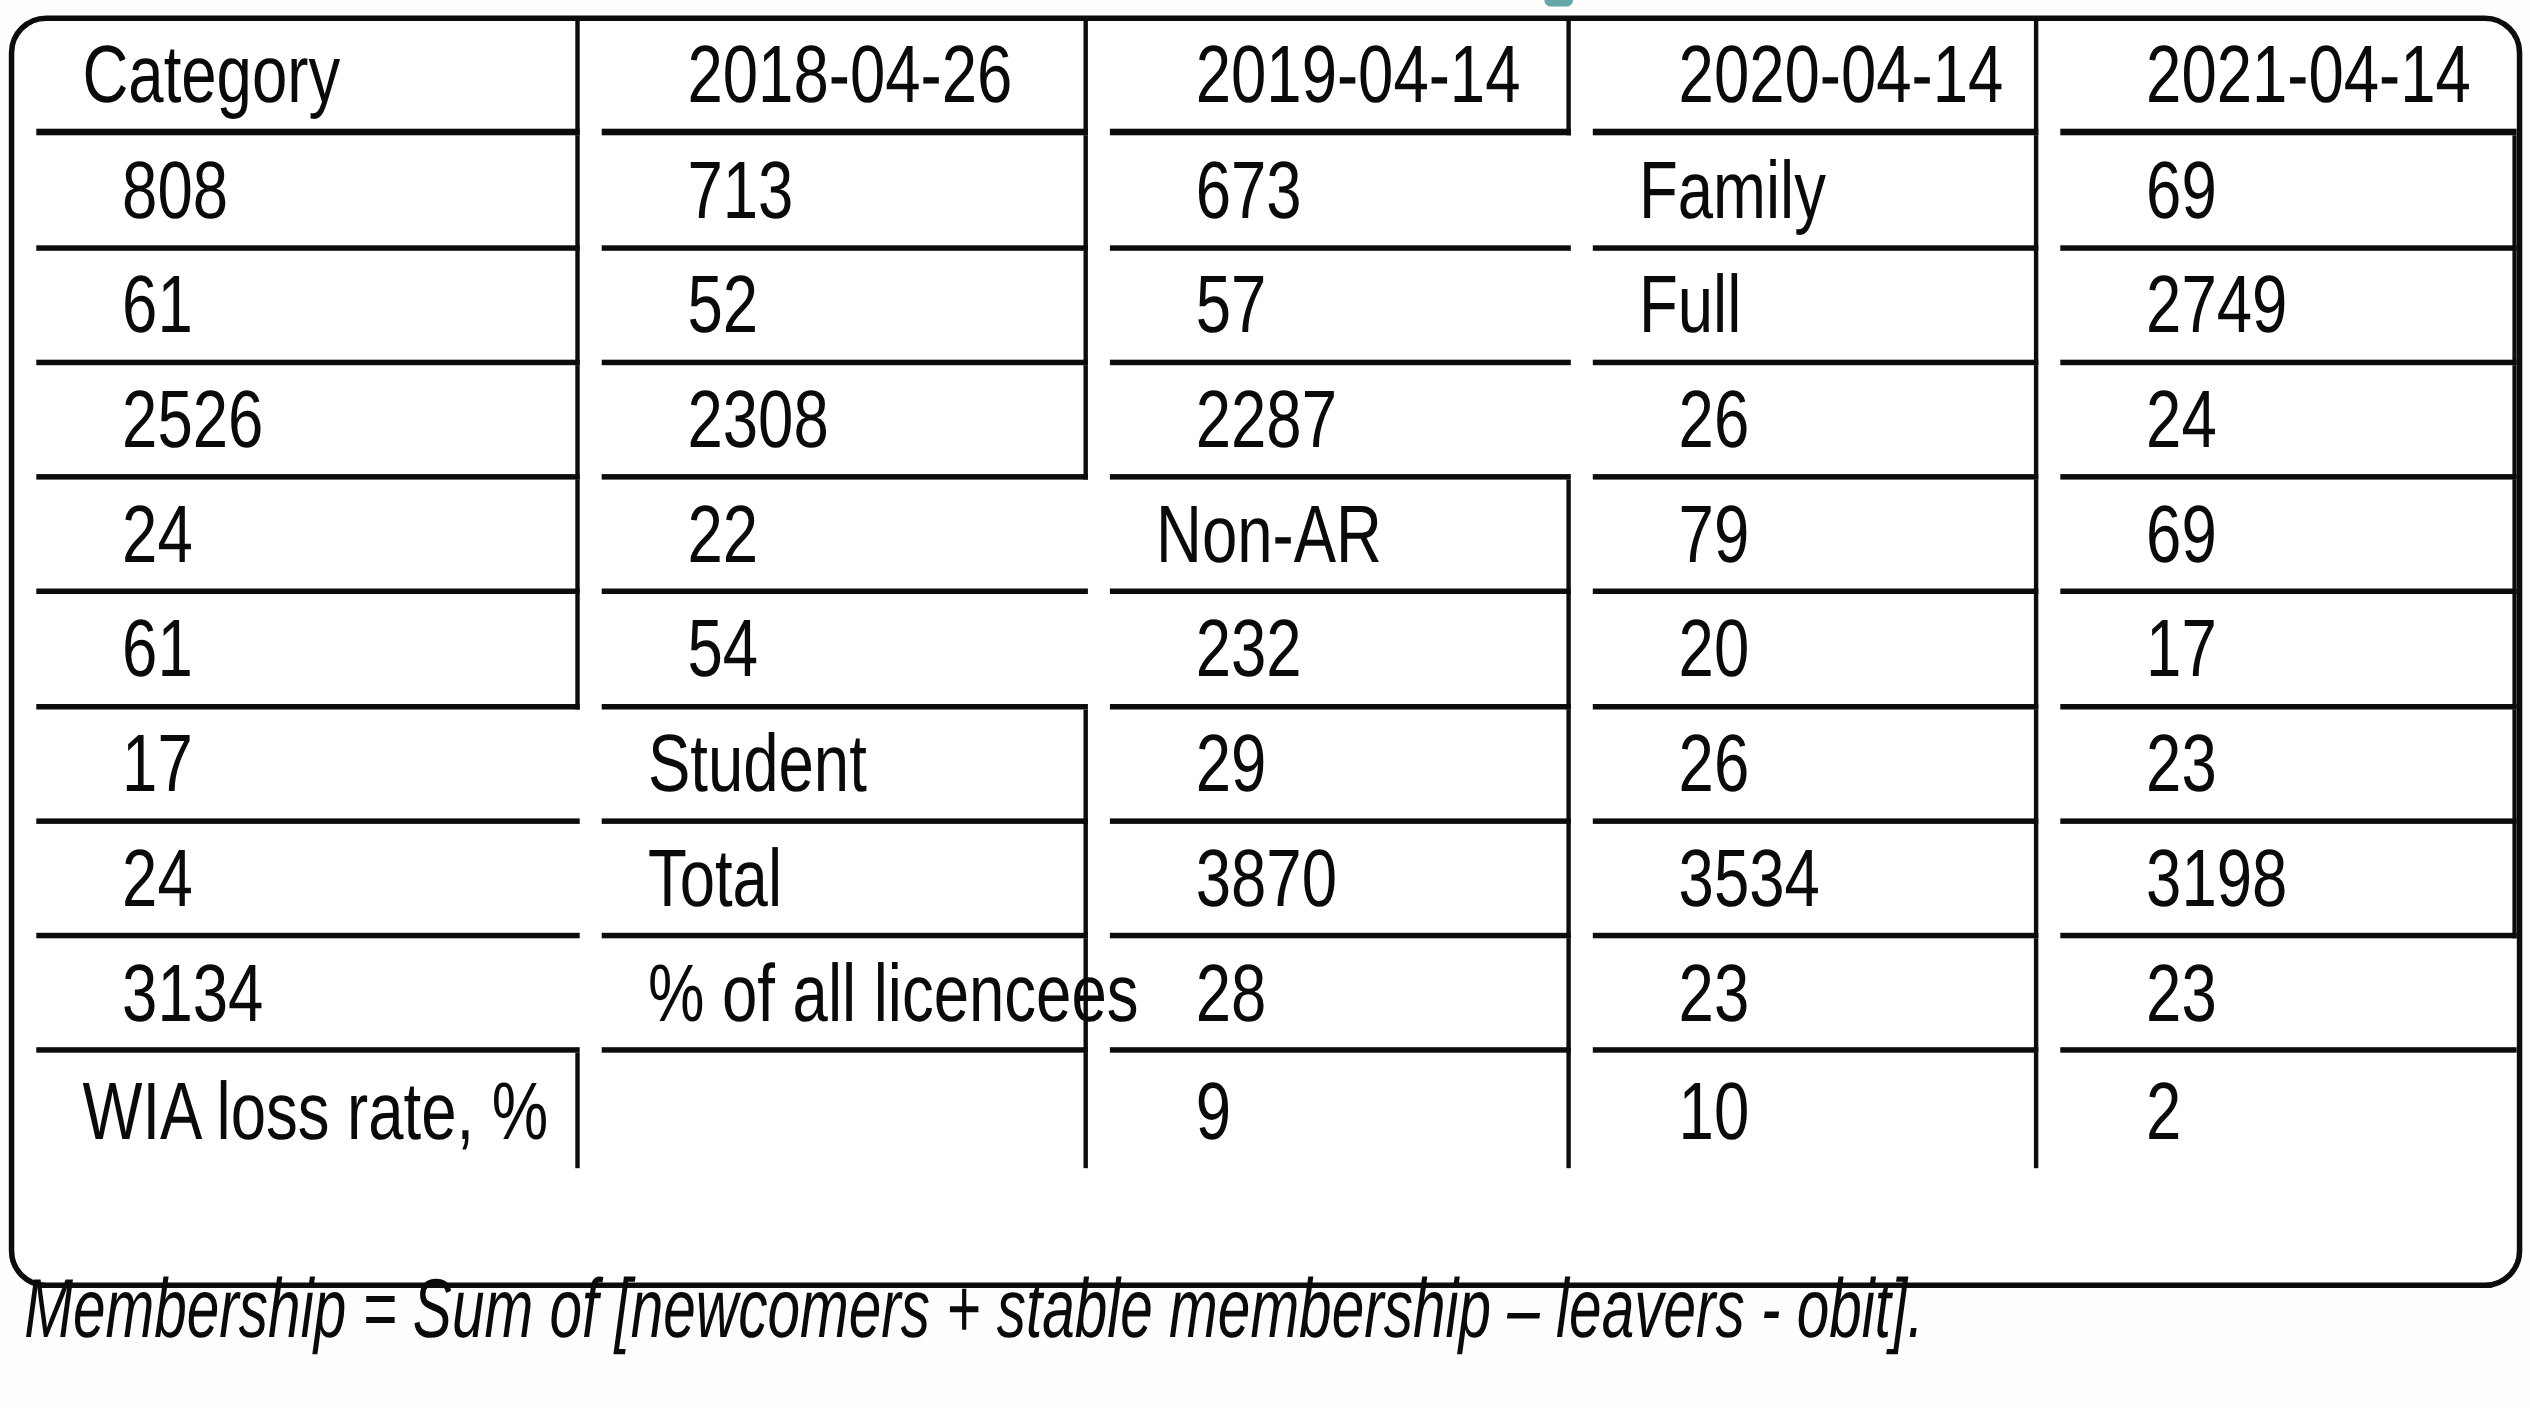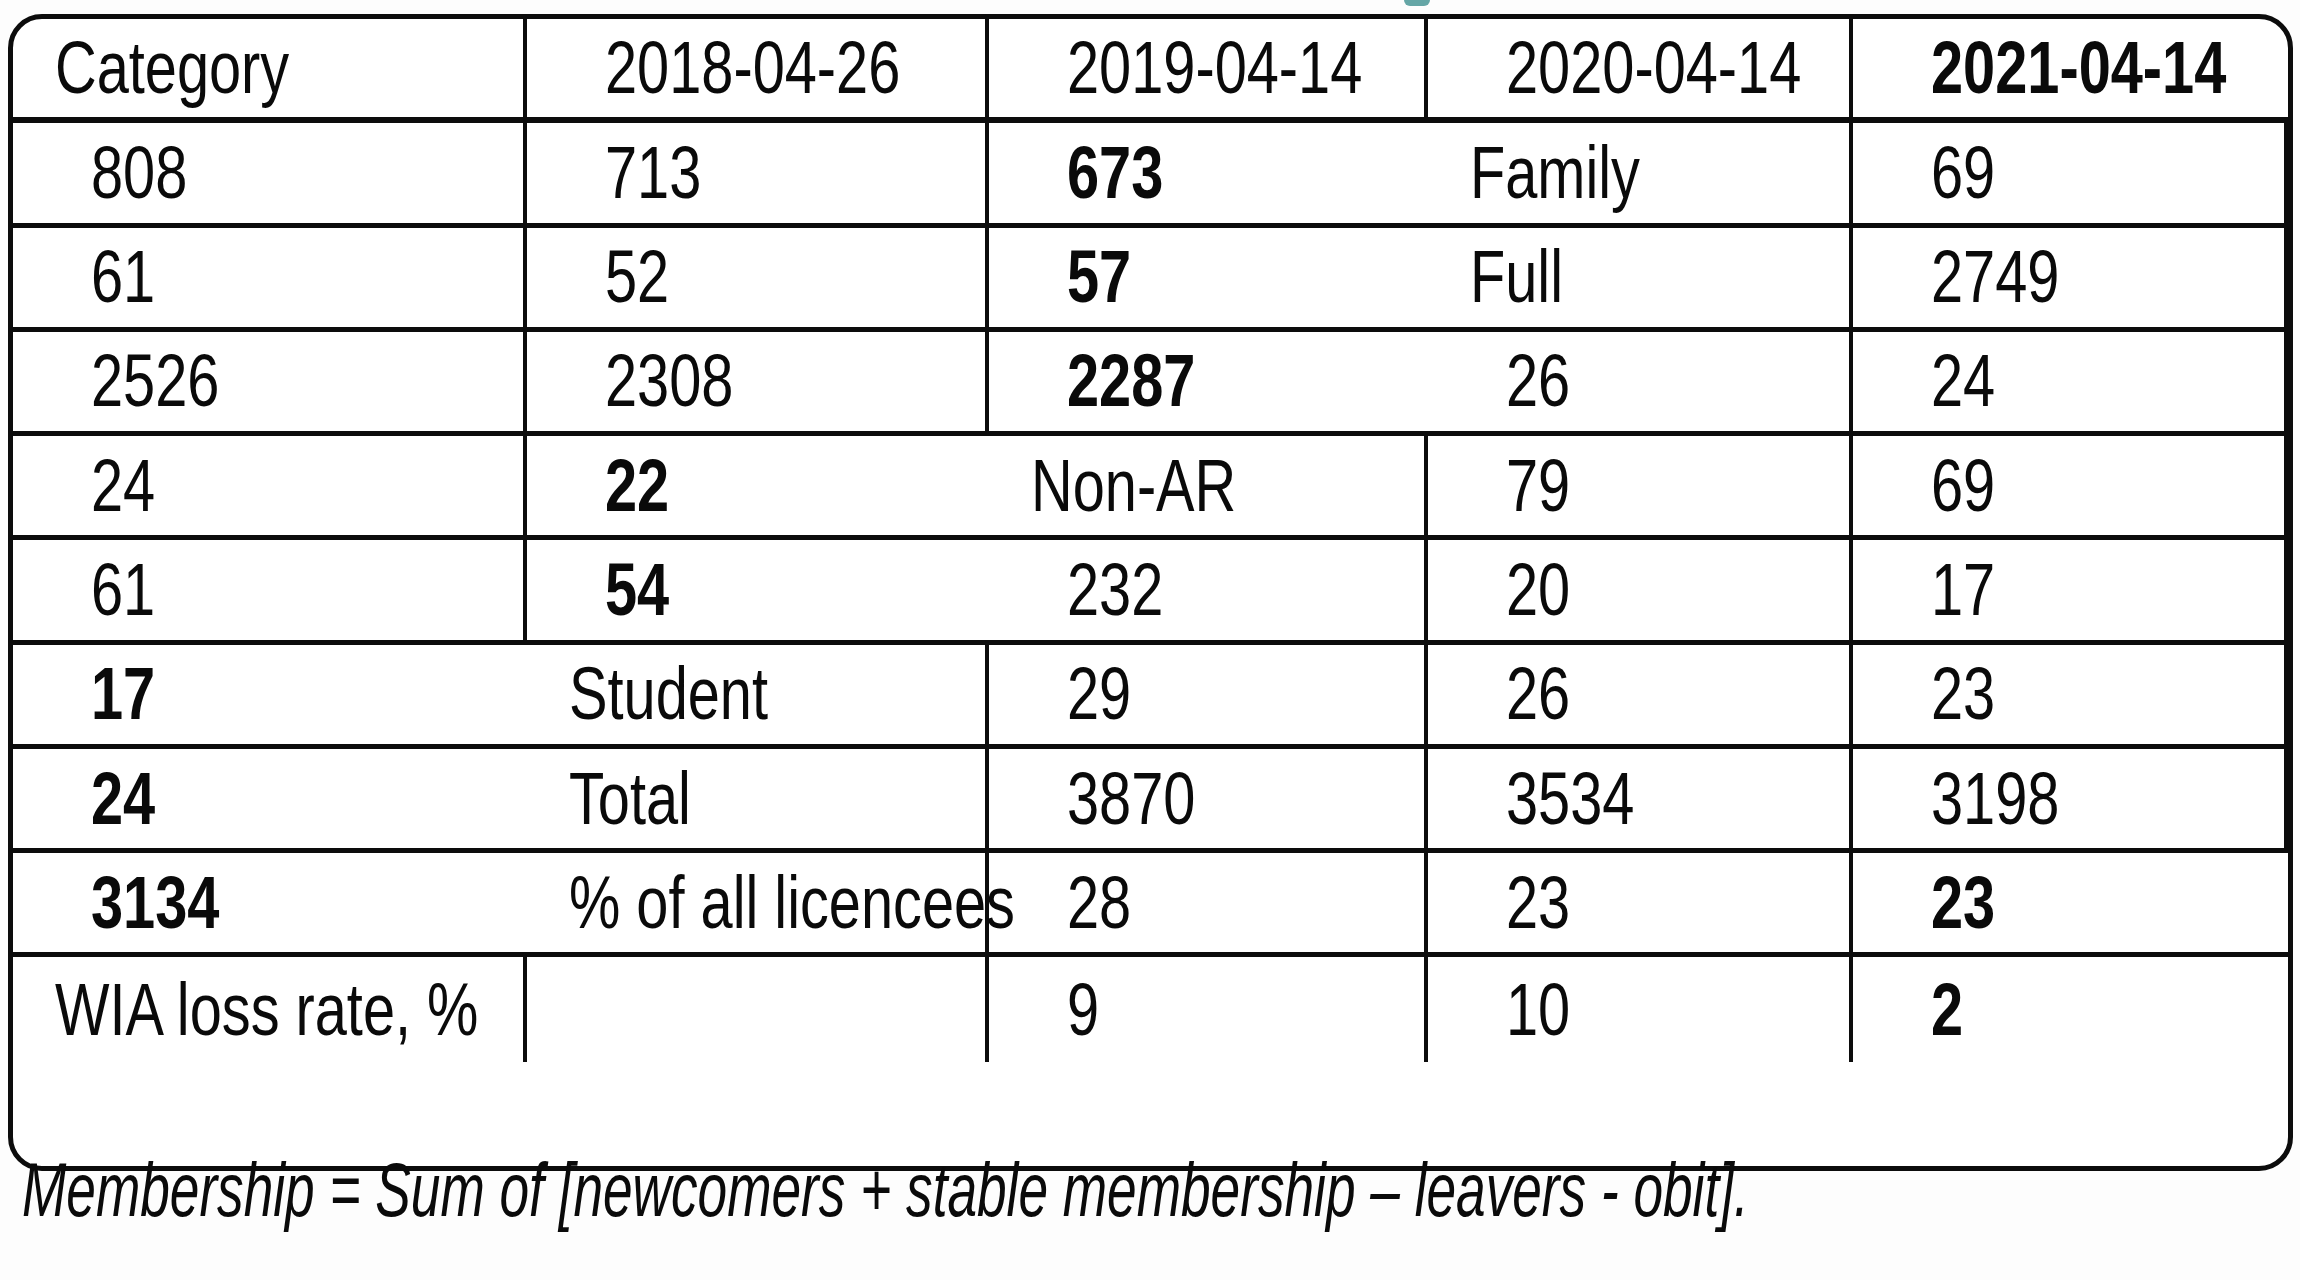--- a/index.html
+++ b/index.html
@@ -34,23 +34,24 @@
     grid-template-columns: 22.6% 20.3% 19.3% 18.7% 19.1%;
     grid-template-rows: repeat(11, 1fr);
   }
   .cell {
     display: flex;
     align-items: center;
     border-right: 4px solid #0c0c0c;
     border-bottom: 5px solid #0c0c0c;
     padding-left: 78px;
     overflow: visible;
+    margin-left: 20px;
   }
   .cell.labelcol { padding-left: 42px; }
-  .cell.lastcol { border-right: none; font-weight: bold; }
+  .cell.lastcol { border-right: none; }
   .cell.lastrow { border-bottom: none; }
   .cell.head { border-bottom-width: 6px; }
 
   .t {
     display: inline-block;
     font-size: 74px;
     line-height: 1;
     white-space: nowrap;
     transform: scaleX(0.78);
     transform-origin: 0 50%;

